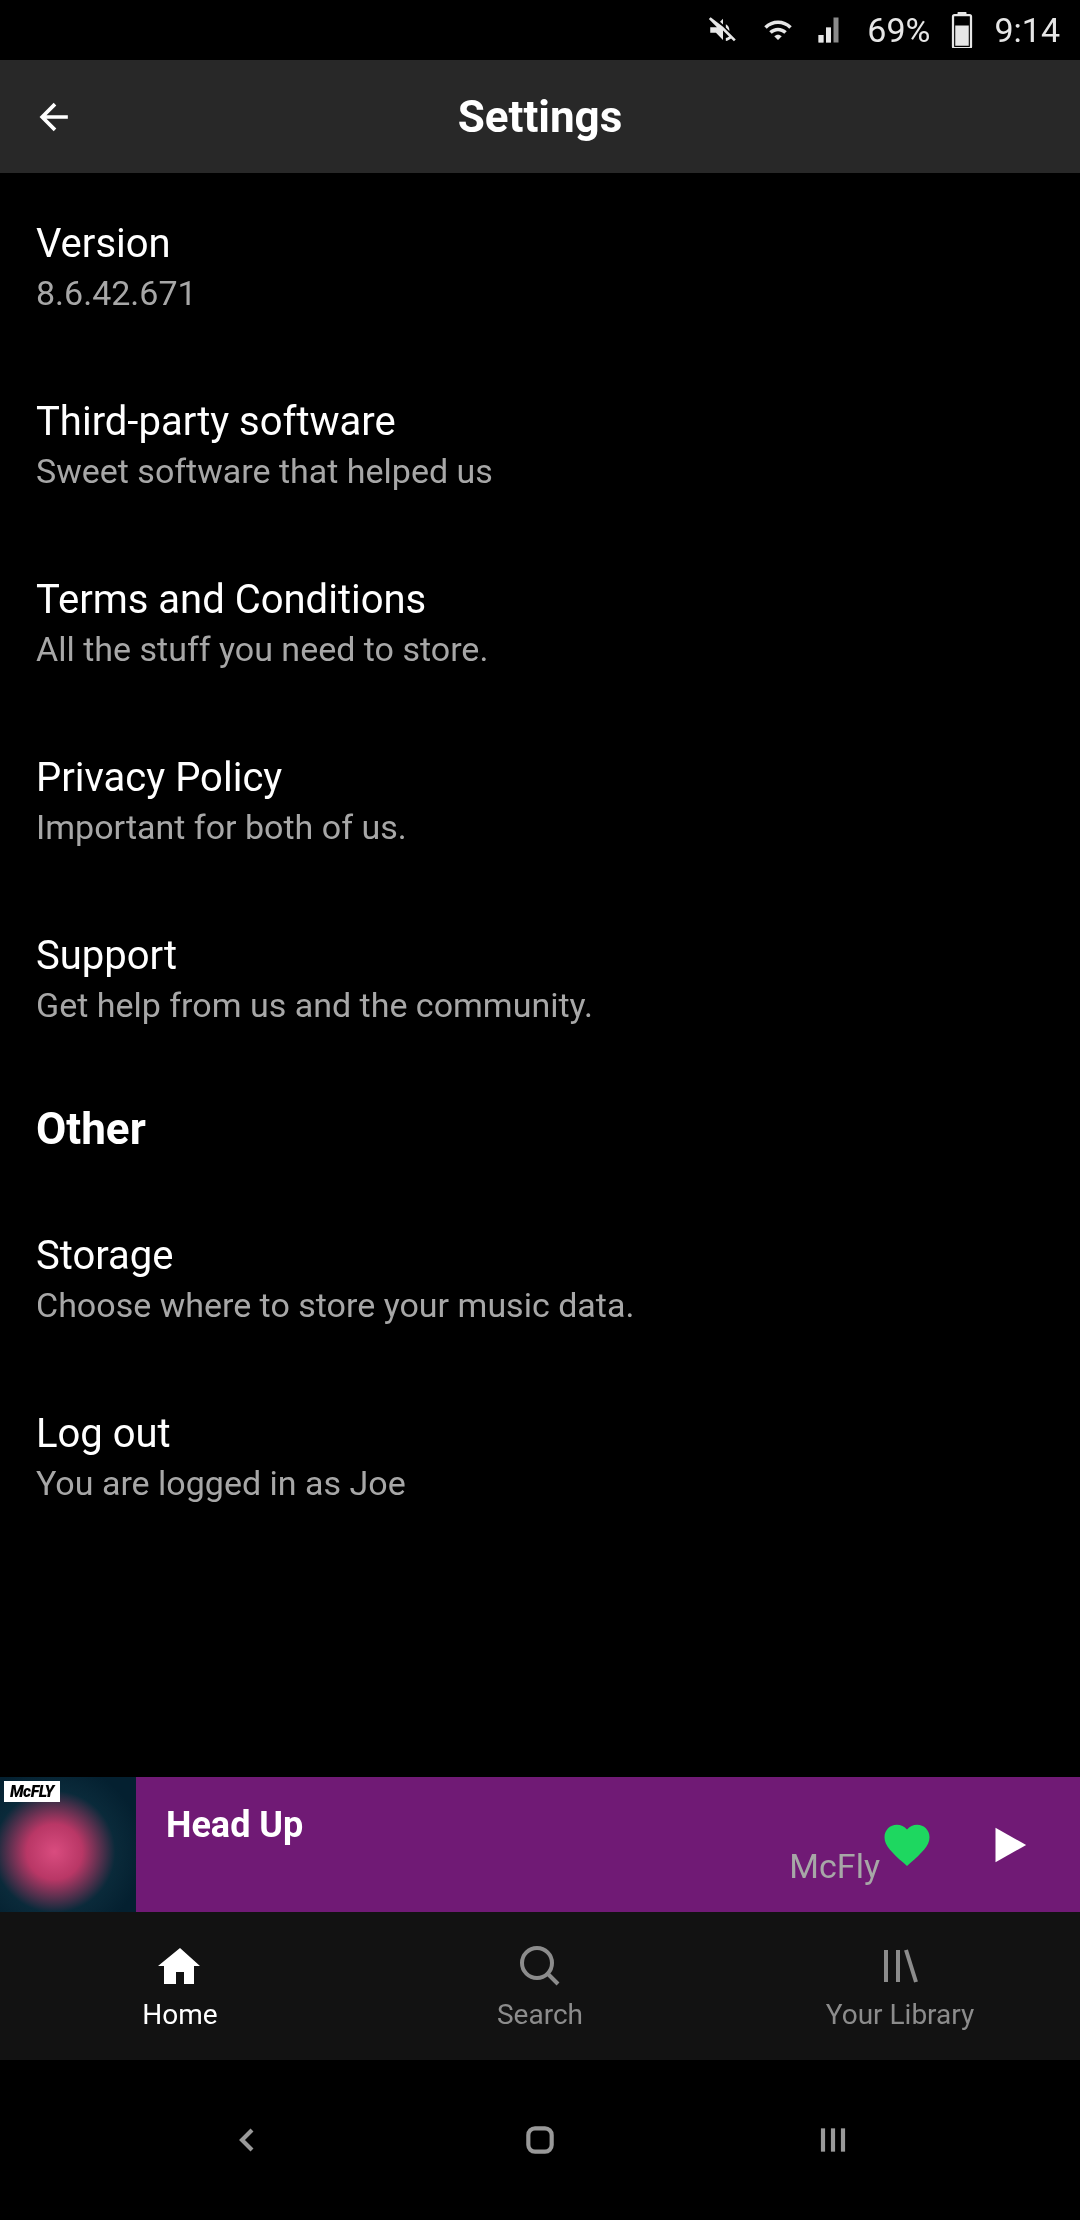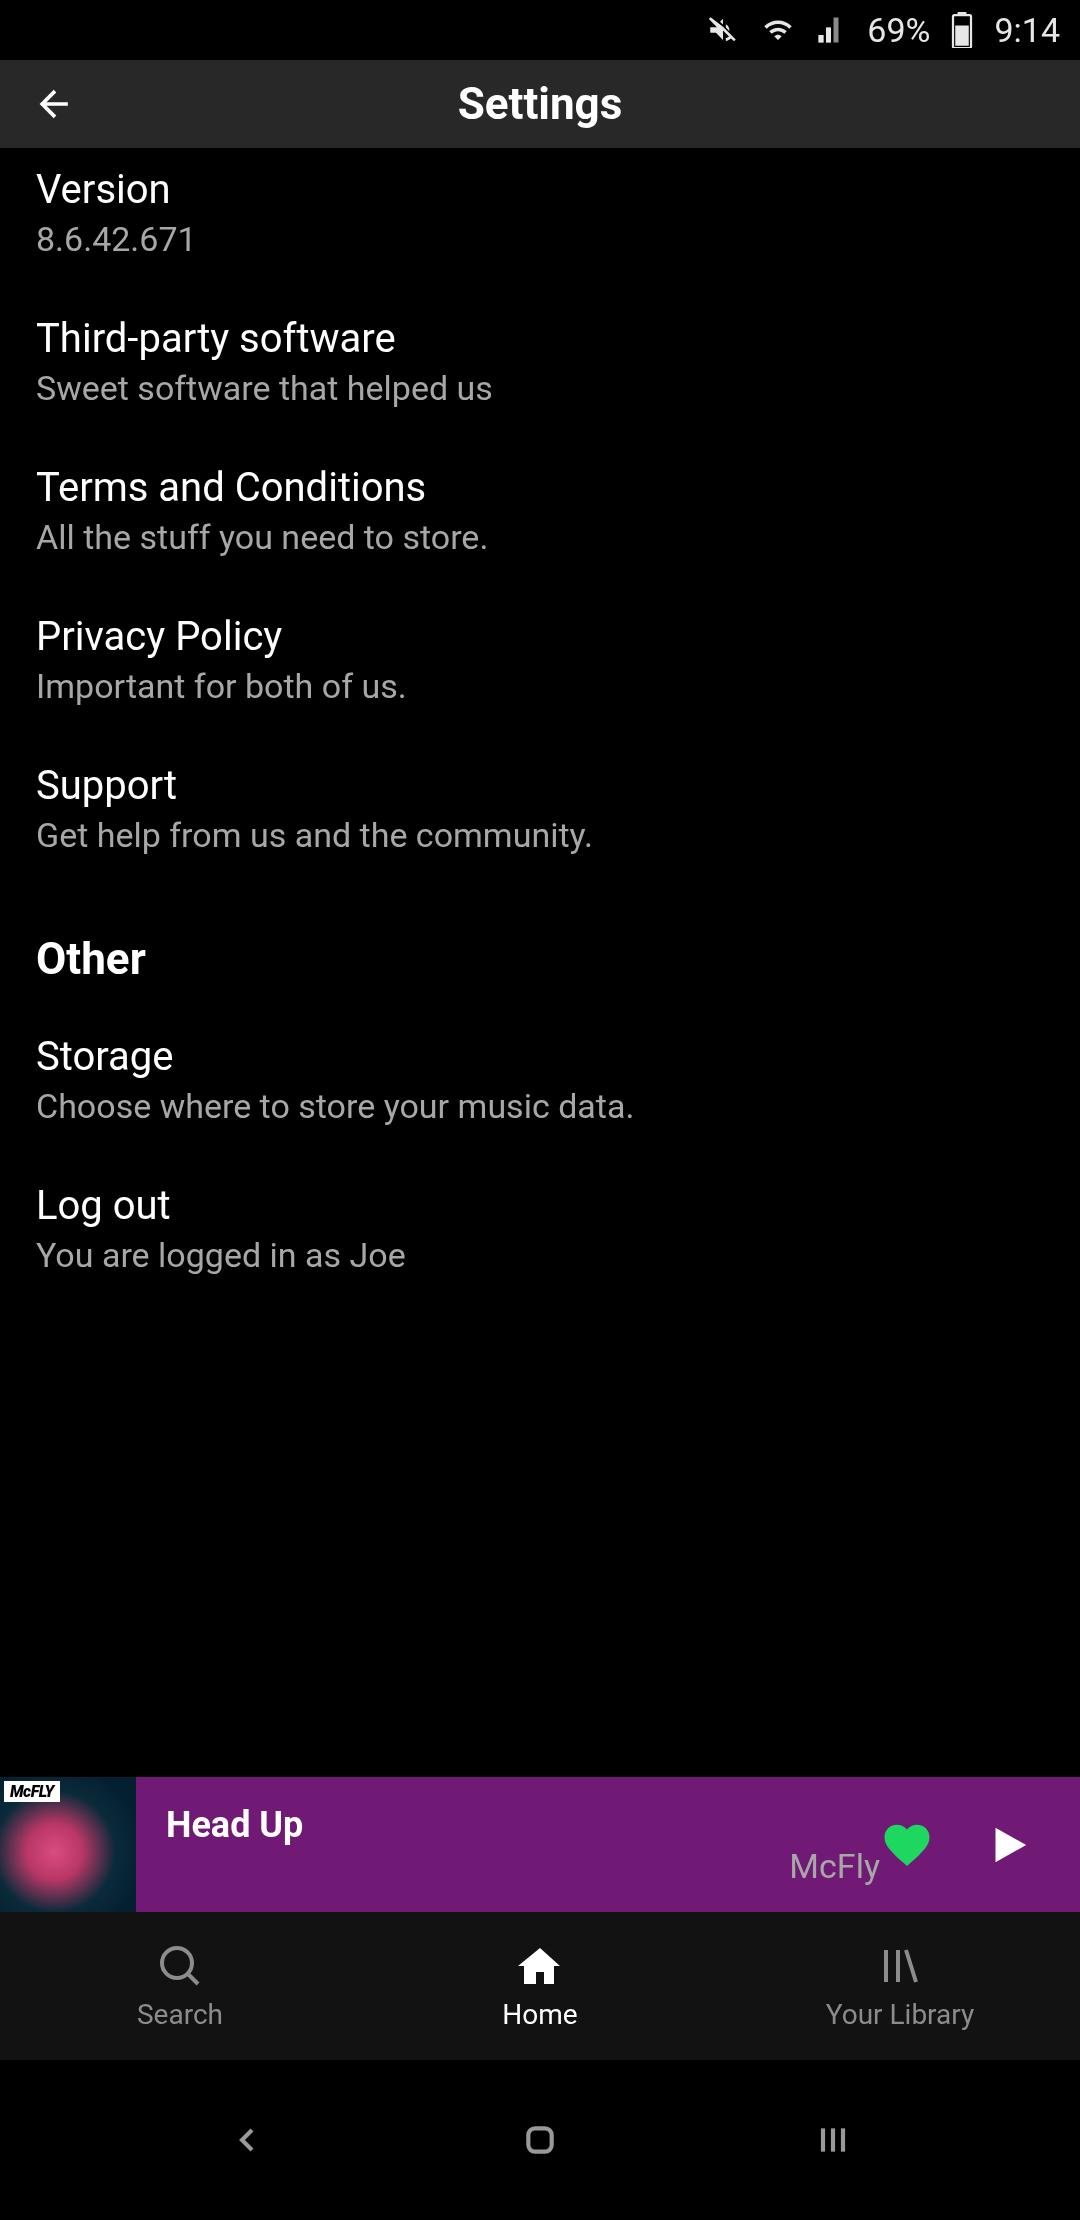--- a/index.html
+++ b/index.html
@@ -31,21 +31,21 @@
     }
     
     .status-icons {
       display: flex;
       align-items: center;
       gap: 21px;
     }
     
     
     .header {
-      height: 88px;
+      height: 113px;
       background: #282828;
       display: flex;
       align-items: center;
       position: relative;
     }
     
     .back-btn {
       position: absolute;
       left: 30px;
       width: 50px;
@@ -63,20 +63,21 @@
     }
     
     
     .content {
       padding: 0 36px;
       overflow-y: auto;
     }
     
     .setting-item {
       padding: 28px 0;
+      margin-top: 29px;
     }
     
     .setting-title {
       font-size: 40px;
       font-weight: 400;
       color: #fff;
       margin-bottom: 6px;
     }
     
     .setting-subtitle {
@@ -304,32 +305,32 @@
     </div>
     <div>
       <svg width="46" height="46" viewBox="0 0 24 24" fill="#fff">
         <path d="M6 3l16 9-16 9V3z"></path>
       </svg>
     </div>
   </div>
 </div>
 
 <div class="bottom-nav">
+  <div class="nav-item active">
+    <svg width="48" height="48" viewBox="0 0 24 24" fill="currentColor">
+      <path d="M12 3l10 9h-3v9h-5v-6h-4v6H4v-9H1l11-9z"></path>
+    </svg>
+    <span class="nav-label">Home</span>
+  </div>
   <div class="nav-item">
     <svg width="48" height="48" viewBox="0 0 24 24" fill="none" stroke="currentColor" stroke-width="2">
       <circle cx="10.5" cy="10.5" r="7.5"></circle>
       <line x1="21" y1="21" x2="16" y2="16"></line>
     </svg>
     <span class="nav-label">Search</span>
-  </div>
-  <div class="nav-item active">
-    <svg width="48" height="48" viewBox="0 0 24 24" fill="currentColor">
-      <path d="M12 3l10 9h-3v9h-5v-6h-4v6H4v-9H1l11-9z"></path>
-    </svg>
-    <span class="nav-label">Home</span>
   </div>
   <div class="nav-item">
     <svg width="48" height="48" viewBox="0 0 24 24" fill="none" stroke="currentColor" stroke-width="2">
       <line x1="5" y1="4" x2="5" y2="20"></line>
       <line x1="11" y1="4" x2="11" y2="20"></line>
       <line x1="15" y1="4" x2="20" y2="20"></line>
     </svg>
     <span class="nav-label">Your Library</span>
   </div>
 </div>

